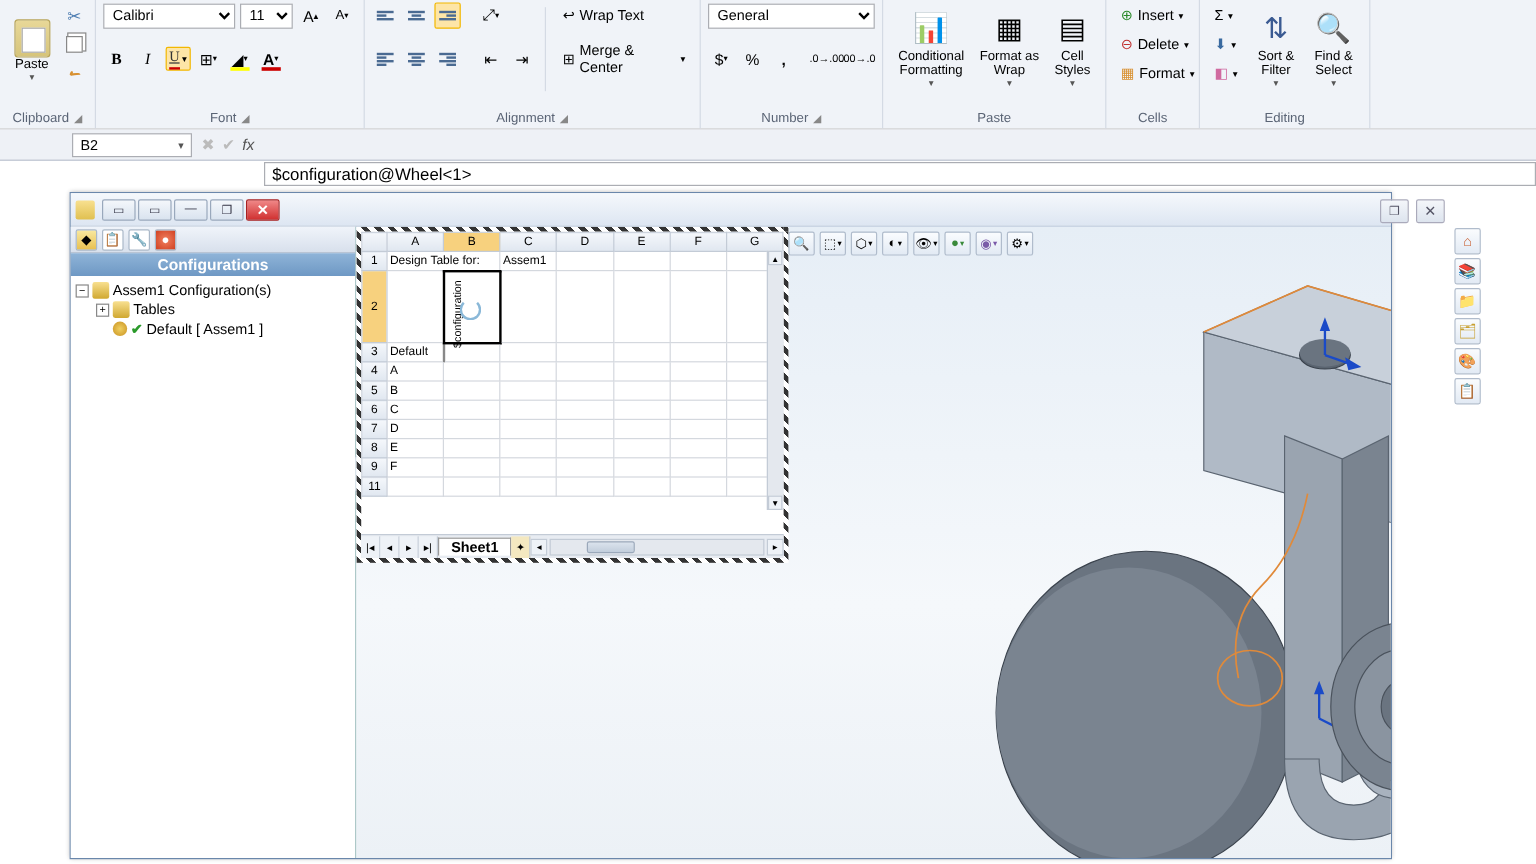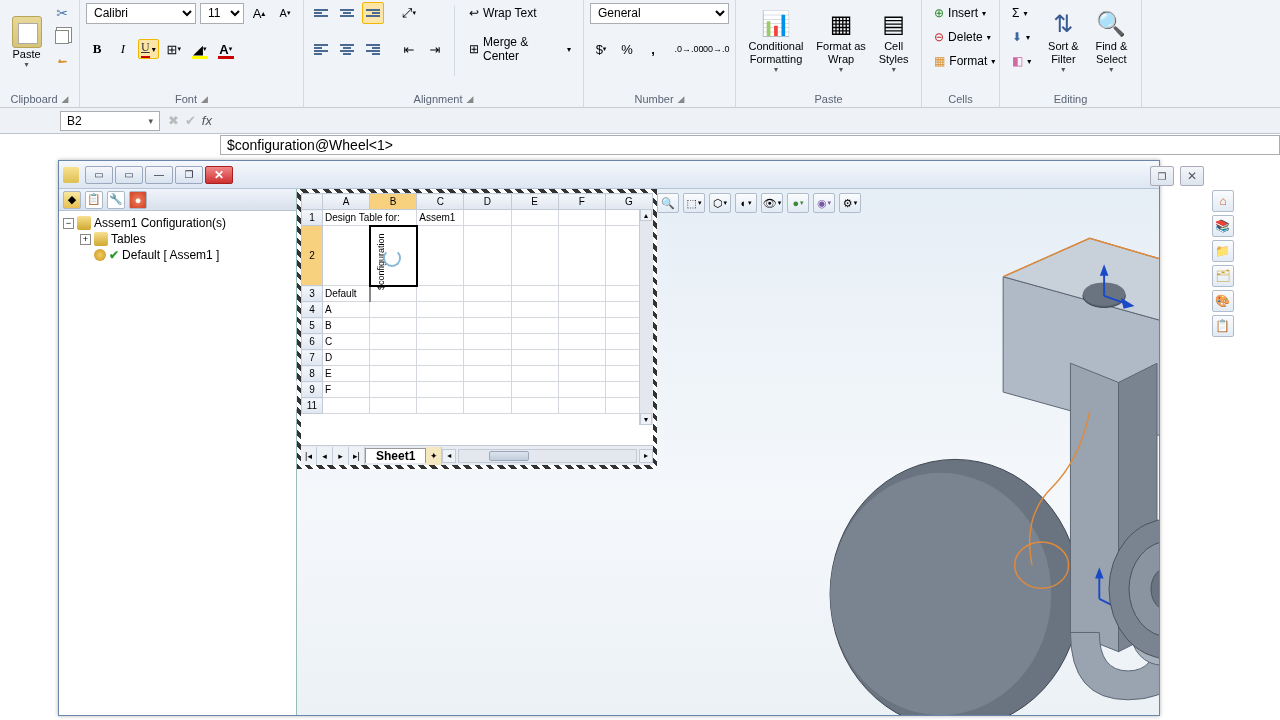--- a/index.html
+++ b/index.html
@@ -391,20 +391,21 @@
     </div>
   </div>
   <div class="cad-body">
     <div class="config-panel">
       <div class="panel-tabs">
         <div class="panel-tab-icon" style="background:linear-gradient(#f8e8a0,#e8c050)">◆</div>
         <div class="panel-tab-icon">📋</div>
         <div class="panel-tab-icon">🔧</div>
         <div class="panel-tab-icon" style="background:radial-gradient(#f08060,#d04020);color:#fff">●</div>
       </div>
+      <div class="config-header">Configurations</div>
       <div class="tree">
         <div class="tree-row">
           <span class="tree-toggle">−</span>
           <span class="tree-icon ico-assembly"></span>
           <span>Assem1 Configuration(s)</span>
         </div>
         <div class="tree-row">
           <span class="tree-indent" style="width:14px"></span>
           <span class="tree-toggle">+</span>
           <span class="tree-icon ico-folder"></span>

